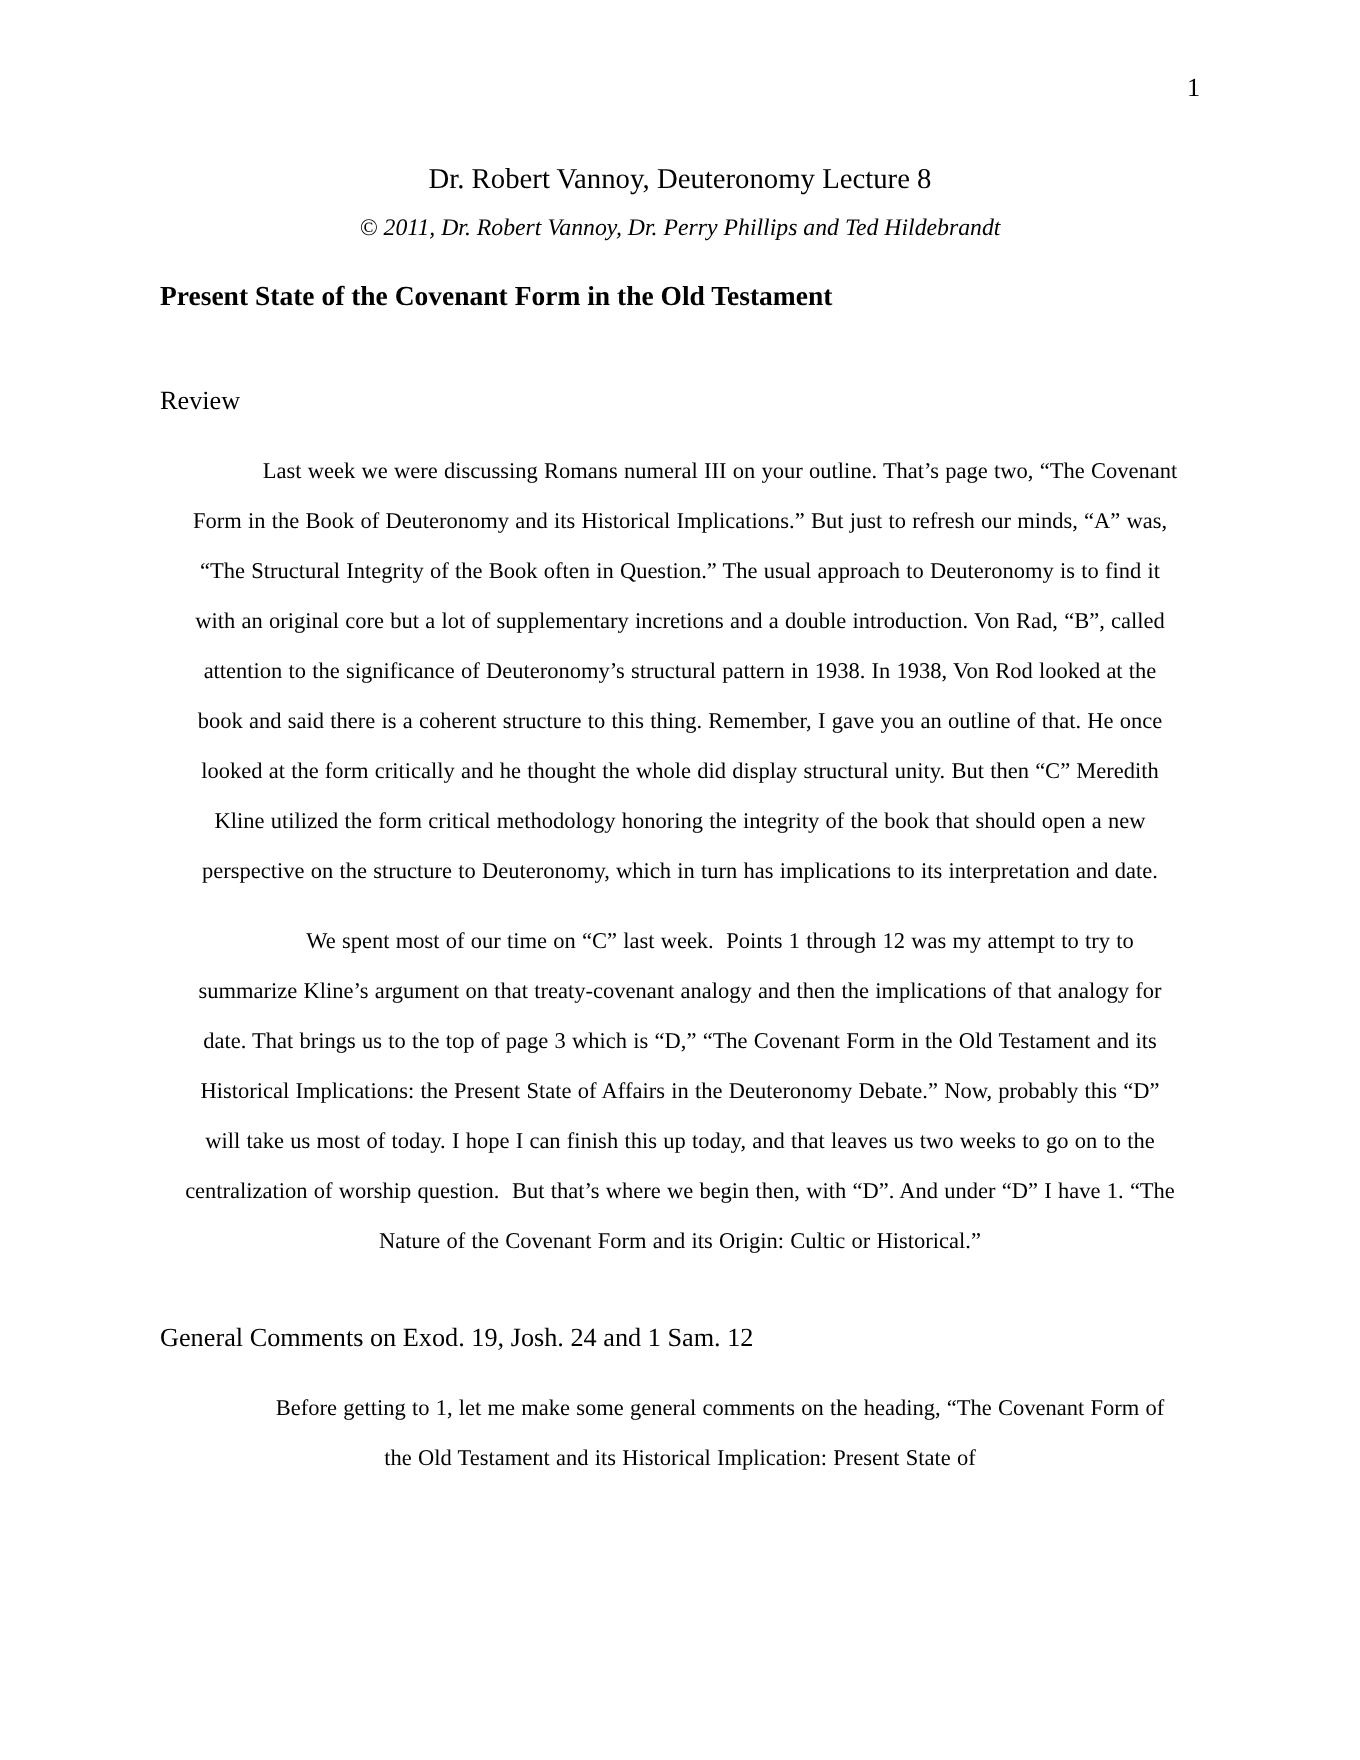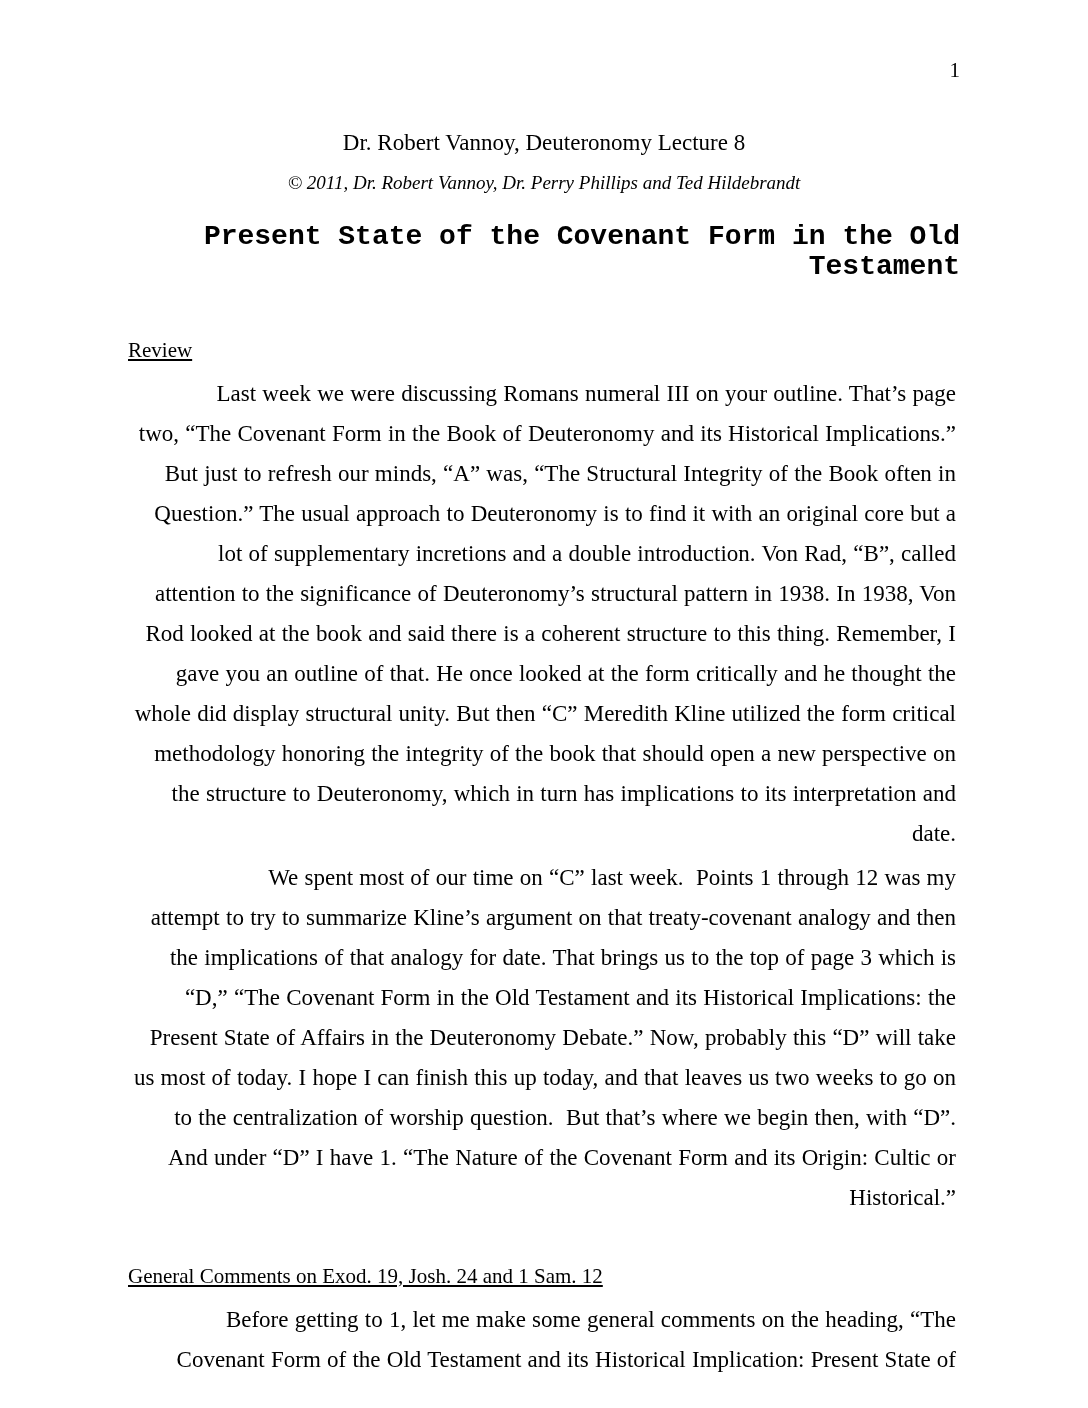--- a/index.html
+++ b/index.html
@@ -34,41 +34,39 @@
   }
   .copyright {
     margin-top: 12px;
     text-align: center;
     font-size: 19px;
     line-height: 26px;
     font-style: italic;
   }
   .doc-subtitle {
     margin: 26px 0 0 0;
-    text-align: right;
-    font-size: 28px;
+    text-align: left;
+    font-size: 22px;
     line-height: 30px;
     font-weight: bold;
-    font-family: Liberation Mono, monospace;
   }
   .section-review { margin-top: 48px; }
   .section-general { margin-top: 38px; }
   .section-heading {
     font-size: 21px;
     line-height: 40px;
     font-weight: normal;
     margin: 0;
-    text-decoration: underline;
   }
   .body-para {
-    margin: 4px;
-    font-size: 23px;
+    margin: 16px;
+    font-size: 18px;
     line-height: 40px;
     text-indent: 64px;
-    text-align: right;
+    text-align: center;
     white-space: pre-wrap;
     word-spacing: 0.5px;
   }
 </style>
 </head>
 <body>
 
 <div class="page">
 
   <div class="page-number">1</div>

